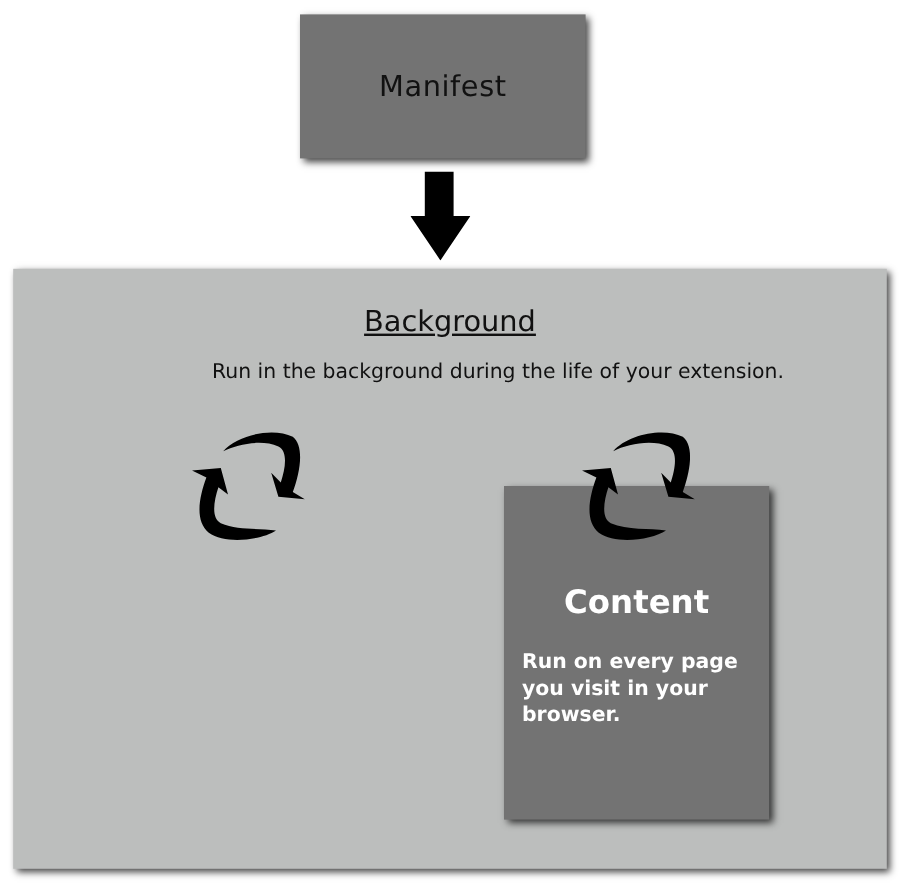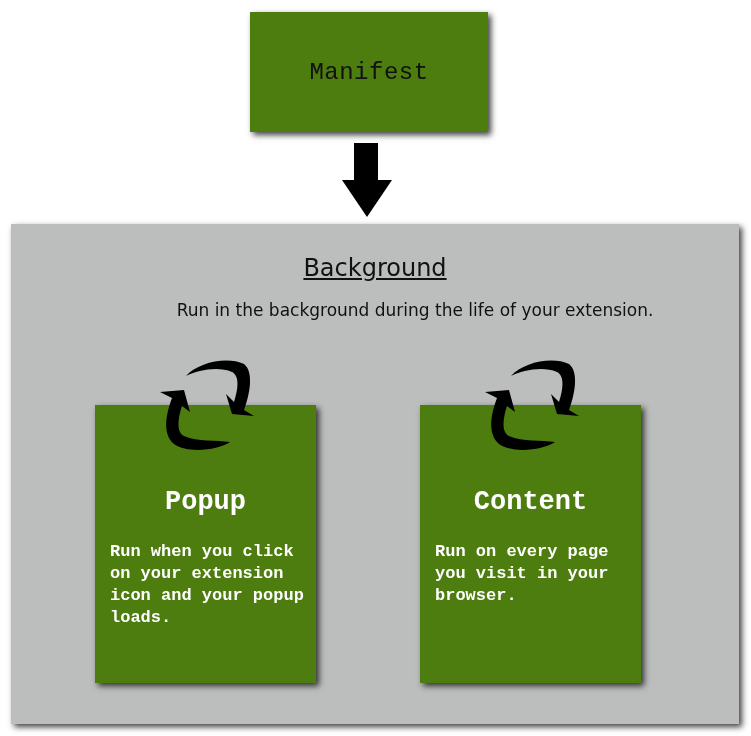--- a/index.html
+++ b/index.html
@@ -1,18 +1,18 @@
 <!DOCTYPE html>
 <html><head>
 <meta charset="utf-8">
 <style>
   html, body { margin:0; padding:0; }
   body { width:751px; height:736px; background:#ffffff; position:relative; overflow:hidden;
          font-family:"DejaVu Sans","Liberation Sans",sans-serif; }
-  .box-red { position:absolute; background:#4d7c0f; box-shadow:3px 3px 6px rgba(0,0,0,0.75);font-family:Liberation Mono, monospace; }
+  .box-red { position:absolute; background:#737373; box-shadow:3px 3px 6px rgba(0,0,0,0.75); }
   #manifest { left:250px; top:12px; width:238px; height:120px; display:flex; align-items:center; justify-content:center; }
   #manifest span { font-size:24px; color:#111; font-weight:500; letter-spacing:0.5px; }
   #arrow { position:absolute; left:342px; top:143px; width:50px; height:74px; }
   #background { position:absolute; left:11px; top:224px; width:728px; height:500px; background:#bcbebd;
                 box-shadow:3px 3px 6px rgba(0,0,0,0.75); }
   #bg-title { position:absolute; top:30px; left:0; width:100%; text-align:center; font-size:24px; color:#111;text-decoration:underline; }
   #bg-desc { position:absolute; top:76px; left:0; width:100%; text-align:center; font-size:17px; color:#111; font-weight:500;padding-left:40px; }
   .card { top:181px; width:221px; height:278px; color:#fff; }
   #popup { left:84px; }
   #content { left:409px; }
@@ -30,24 +30,20 @@
 </div>
 
 <svg id="arrow" viewBox="0 0 50 74">
   <polygon points="12,0 36,0 36,37 50,37 25,74 0,37 12,37" fill="#000"></polygon>
 </svg>
 
 <div id="background">
   <div id="bg-title">Background</div>
   <div id="bg-desc">Run in the background during the life of your extension.</div>
 
-  <div id="popup" class="box-red card">
-    <div class="card-title">Popup</div>
-    <div class="card-desc">Run when you click on your extension icon and your popup loads.</div>
-  </div>
 
   <div id="content" class="box-red card">
     <div class="card-title">Content</div>
     <div class="card-desc">Run on every page you visit in your browser.</div>
   </div>
 
   <svg id="cycle-popup" class="cycle" viewBox="0 0 100 100">
     <path d="M28,22 C40,8 70,2 86,10 C96,18 92,40 86,56 L96,62 L74,60 L68,40 L76,48 C80,36 82,22 74,18 C60,12 40,16 28,22 Z" fill="#000"></path>
     <path d="M72,88 C60,96 30,100 16,90 C4,80 8,60 14,44 L2,38 L26,36 L32,58 L24,52 C20,64 18,78 26,82 C40,88 58,86 72,88 Z" fill="#000"></path>
   </svg>

